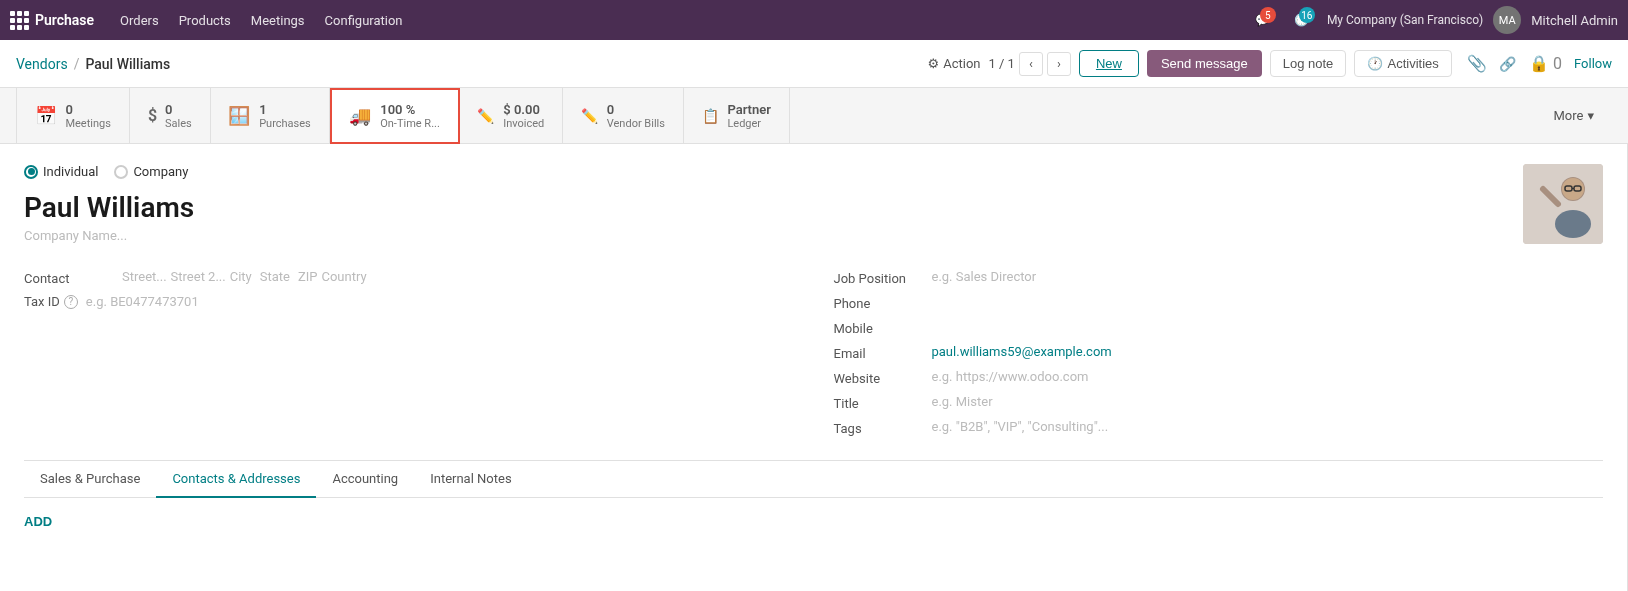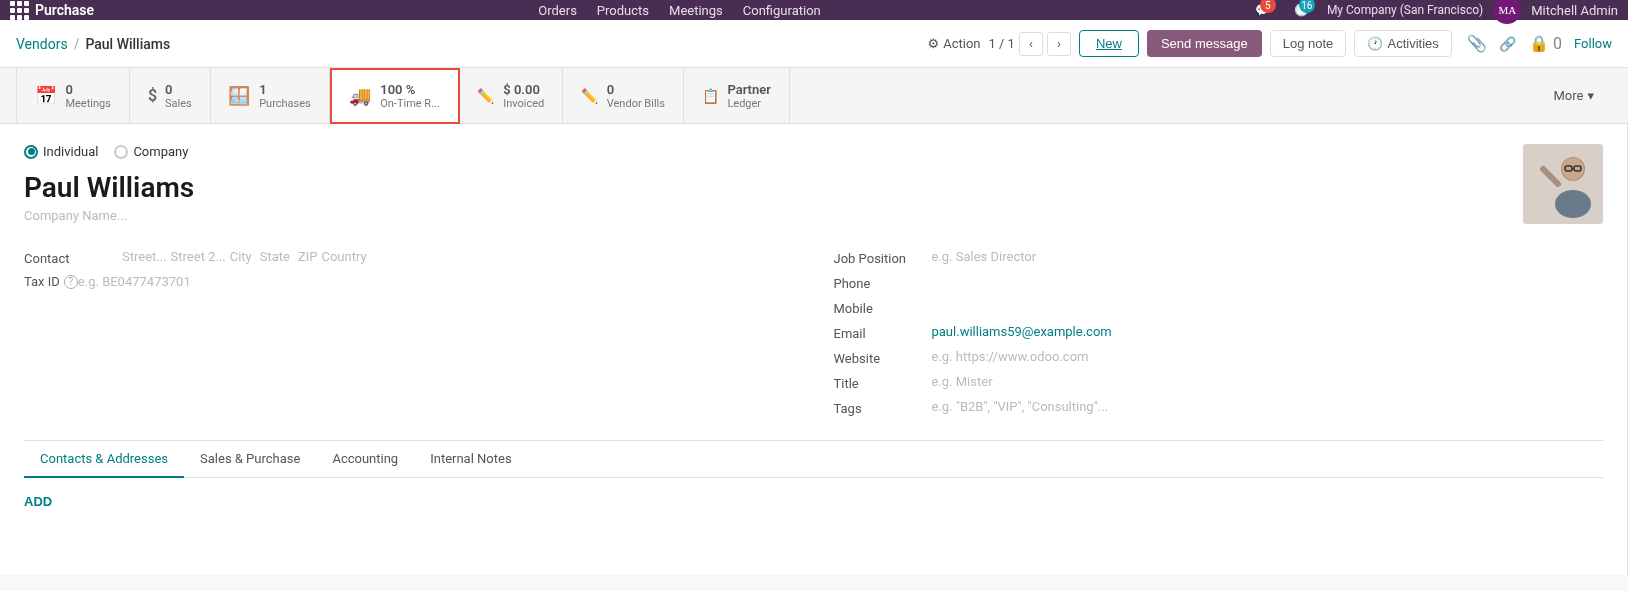--- a/index.html
+++ b/index.html
@@ -4,21 +4,21 @@
   <style>
     * { box-sizing: border-box; margin: 0; padding: 0; }
     body { font-family: -apple-system, BlinkMacSystemFont, 'Segoe UI', Roboto, sans-serif; font-size: 13px; background: #f8f8f8; color: #333; }
 
     
     .navbar {
       background: #4a2d52;
       color: white;
       display: flex;
       align-items: center;
-      height: 20px;
+      height: 40px;
       padding: 0 10px;
       gap: 6px;
     }
     .navbar-brand {
       display: flex;
       align-items: center;
       gap: 6px;
       font-weight: 600;
       font-size: 14px;
       color: white;
@@ -33,21 +33,20 @@
     .navbar-grid-icon span {
       background: white;
       border-radius: 1px;
       width: 5px;
       height: 5px;
     }
     .navbar-menu {
       display: flex;
       gap: 0;
       flex: 1;
-      justify-content: center;
     }
     .navbar-menu-item {
       color: rgba(255,255,255,0.85);
       padding: 0 10px;
       height: 36px;
       display: flex;
       align-items: center;
       cursor: pointer;
       font-size: 13px;
       border-radius: 4px;
@@ -83,27 +82,26 @@
     }
     .badge-teal { background: #17a2b8; }
     .company-info {
       color: rgba(255,255,255,0.85);
       font-size: 12px;
     }
     .user-avatar {
       width: 28px;
       height: 28px;
       border-radius: 50%;
-      background: #701a75;
+      background: #737373;
       display: flex;
       align-items: center;
       justify-content: center;
       color: white;
       font-size: 11px;
-      font-family: Liberation Serif, serif;
     }
 
     
     .action-bar {
       background: white;
       border-bottom: 1px solid #e0e0e0;
       display: flex;
       align-items: center;
       height: 48px;
       padding: 0 16px;
@@ -359,21 +357,21 @@
       gap: 4px;
     }
     .address-row {
       display: flex;
       gap: 8px;
     }
     .tax-row {
       display: flex;
       align-items: center;
       margin-top: 8px;
-      gap: 0;
+      gap: 8px;
     }
     .tax-label {
       color: #555;
       font-size: 13px;
       display: flex;
       align-items: center;
       gap: 4px;
     }
     .help-icon {
       width: 14px;
@@ -684,25 +682,25 @@
         </div>
         <div class="field-row">
           <span class="field-label">Tags</span>
           <span class="field-placeholder">e.g. "B2B", "VIP", "Consulting"...</span>
         </div>
       </div>
     </div>
 
     <div class="tabs-container">
       <div class="tabs-nav">
+        <div class="tab-item">
+          <span>Sales &amp; Purchase</span>
+        </div>
         <div class="tab-item active">
           <span>Contacts &amp; Addresses</span>
-        </div>
-        <div class="tab-item">
-          <span>Sales &amp; Purchase</span>
         </div>
         <div class="tab-item">
           <span>Accounting</span>
         </div>
         <div class="tab-item">
           <span>Internal Notes</span>
         </div>
       </div>
       <div class="tab-content">
         <button class="add-btn">ADD</button>

